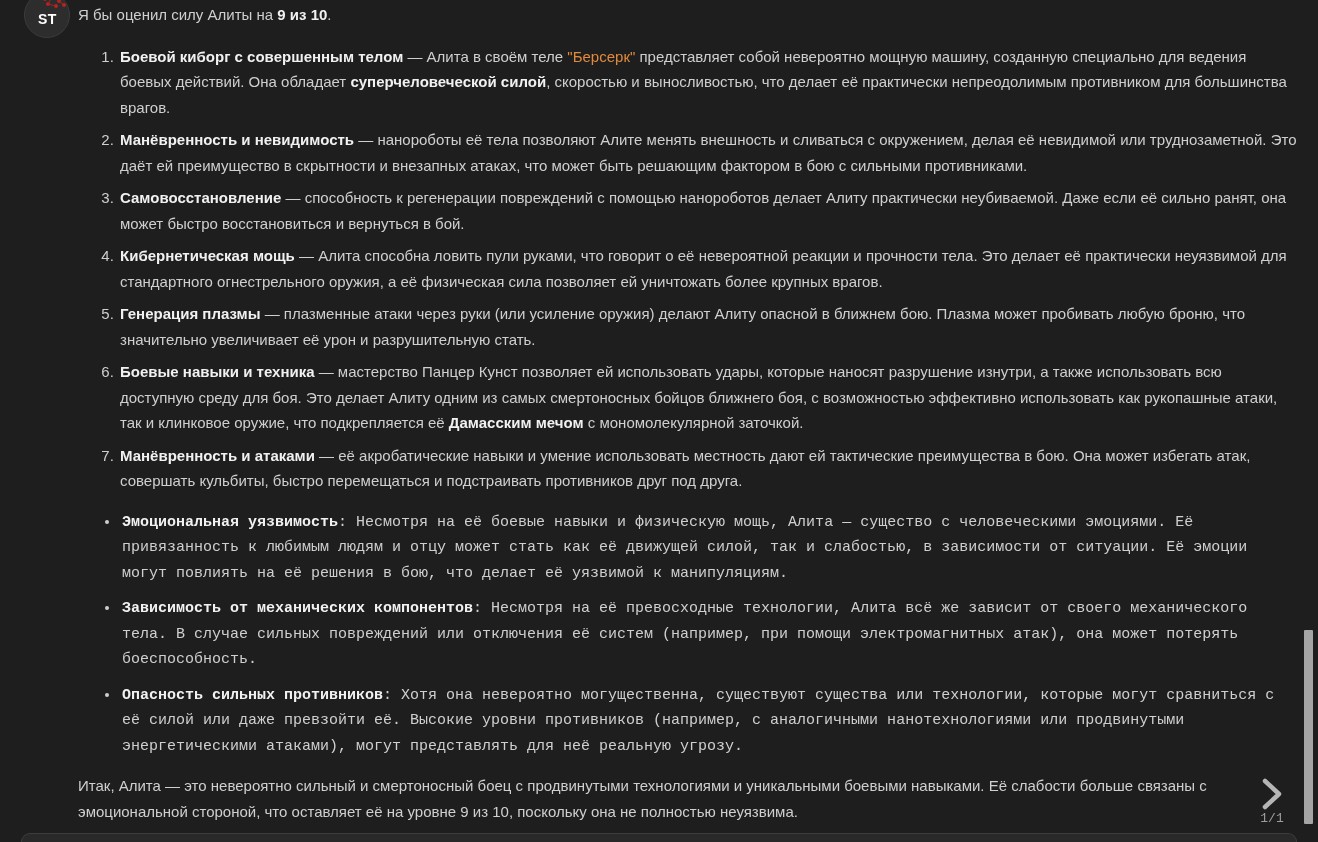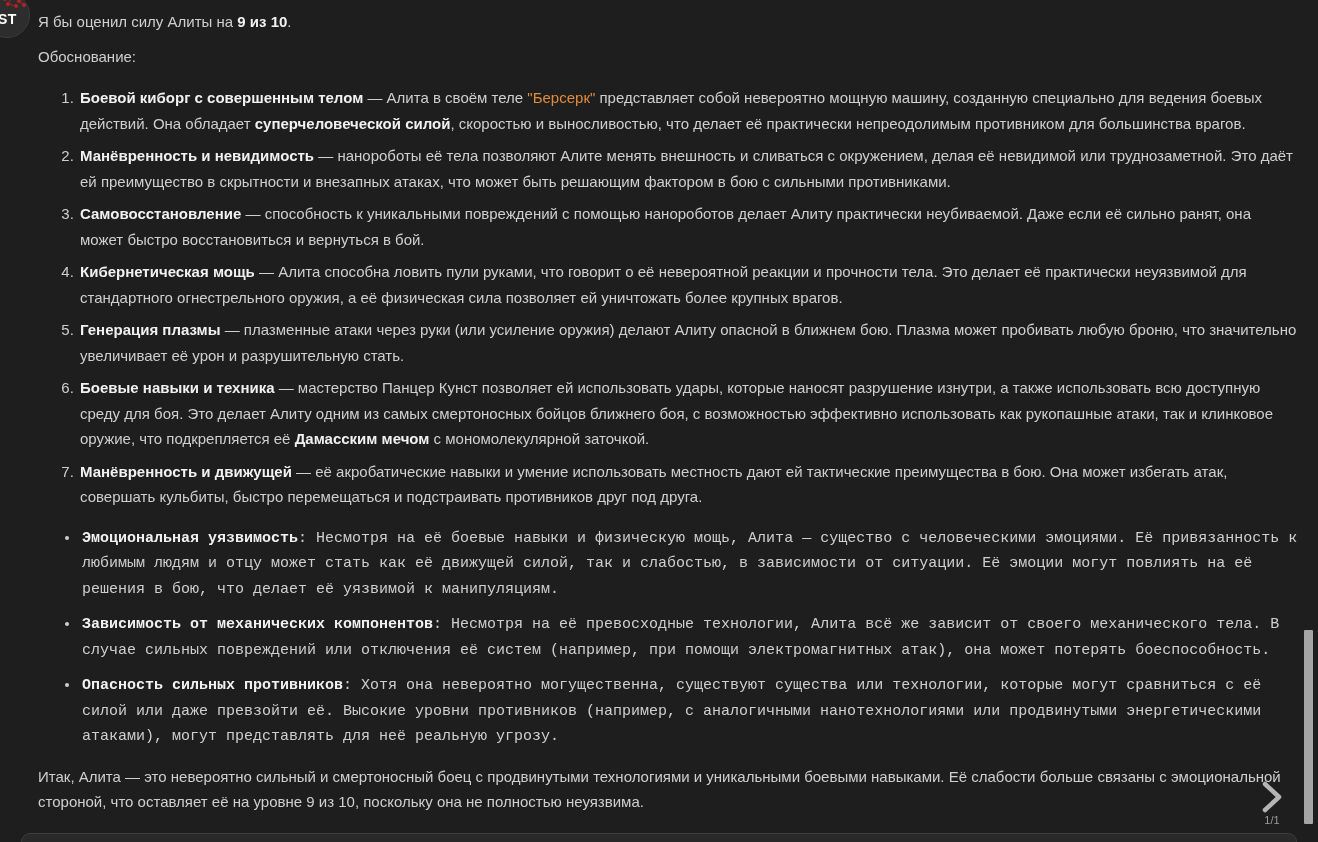--- a/index.html
+++ b/index.html
@@ -5,21 +5,21 @@
   * { margin:0; padding:0; box-sizing:border-box; }
   html,body { width:1318px; height:842px; overflow:hidden; }
   body {
     background:#1e1e1e;
     font-family:"Liberation Sans", sans-serif;
     font-size:15px;
     line-height:1.7;
     color:#cfcfcf;
     position:relative;
   }
-  .message { padding:8px 20px 0 38px; position:relative; }
+  .message { padding:1px 20px 0 38px; position:relative;margin-left:40px; }
   .message p { margin:0 0 9px 0; }
   .message .intro { margin-top:1px; }
   .seg-bold { font-weight:700; color:#f1f1f1; }
   .seg-link { color:#e18a3c; text-decoration:none; cursor:pointer; }
   ol.strengths { margin:16px 0 14px 0; padding-left:40px; }
   ol.strengths li { margin-bottom:7px; padding-left:2px; }
   ul.weaknesses { margin:16px 0 14px 0; padding-left:42px;font-family:Liberation Mono, monospace; }
   ul.weaknesses li { margin-bottom:10px; padding-left:2px; }
   li::marker { color:#cfcfcf; }
   .section-heading { margin-top:14px; }
@@ -38,21 +38,21 @@
   }
   .avatar svg { position:absolute; left:0; top:0; }
 
   
   .swipe-control {
     position:absolute; right:28px; bottom:12px;
     display:flex; flex-direction:column; align-items:center;
     width:36px;
   }
   .swipe-arrow { cursor:pointer; line-height:0; }
-  .swipe-counter { font-size:11px; color:#9d9d9d; margin-top:-2px; }
+  .swipe-counter { font-size:13px; color:#9d9d9d; margin-top:-2px;font-family:Liberation Mono, monospace; }
 
   
   .scrollbar-thumb {
     position:absolute; right:5px; top:630px;
     width:9px; height:194px; background:#a5a5a5; border-radius:1px;
     cursor:pointer;
   }
 
   
   .input-top {
@@ -77,30 +77,29 @@
         <circle cx="31" cy="13" r="1.6"></circle>
         <circle cx="39" cy="12" r="1.6"></circle>
         <path d="M20 6 L27 4 L34 8 L39 12 M23 11 L31 13 M27 4 L23 11" fill="none"></path>
       </g>
     </svg>
     <span class="avatar-label">ST</span>
   </div>
 
   <p class="intro"><span class="seg-normal">Я бы оценил силу Алиты на </span><span class="seg-bold">9 из 10</span><span class="seg-normal">.</span></p>
 
-  <p class="section-heading">Обоснование:</p>
 
   <ol class="strengths">
     <li><span class="seg-bold">Боевой киборг с совершенным телом</span><span class="seg-normal"> — Алита в своём теле </span><a class="seg-link">"Берсерк"</a><span class="seg-normal"> представляет собой невероятно мощную машину, созданную специально для ведения боевых действий. Она обладает </span><span class="seg-bold">суперчеловеческой силой</span><span class="seg-normal">, скоростью и выносливостью, что делает её практически непреодолимым противником для большинства врагов.</span></li>
     <li><span class="seg-bold">Манёвренность и невидимость</span><span class="seg-normal"> — нанороботы её тела позволяют Алите менять внешность и сливаться с окружением, делая её невидимой или труднозаметной. Это даёт ей преимущество в скрытности и внезапных атаках, что может быть решающим фактором в бою с сильными противниками.</span></li>
-    <li><span class="seg-bold">Самовосстановление</span><span class="seg-normal"> — способность к уникальными повреждений с помощью нанороботов делает Алиту практически неубиваемой. Даже если её сильно ранят, она может быстро восстановиться и вернуться в бой.</span></li>
+    <li><span class="seg-bold">Самовосстановление</span><span class="seg-normal"> — способность к регенерации повреждений с помощью нанороботов делает Алиту практически неубиваемой. Даже если её сильно ранят, она может быстро восстановиться и вернуться в бой.</span></li>
     <li><span class="seg-bold">Кибернетическая мощь</span><span class="seg-normal"> — Алита способна ловить пули руками, что говорит о её невероятной реакции и прочности тела. Это делает её практически неуязвимой для стандартного огнестрельного оружия, а её физическая сила позволяет ей уничтожать более крупных врагов.</span></li>
     <li><span class="seg-bold">Генерация плазмы</span><span class="seg-normal"> — плазменные атаки через руки (или усиление оружия) делают Алиту опасной в ближнем бою. Плазма может пробивать любую броню, что значительно увеличивает её урон и разрушительную стать.</span></li>
     <li><span class="seg-bold">Боевые навыки и техника</span><span class="seg-normal"> — мастерство Панцер Кунст позволяет ей использовать удары, которые наносят разрушение изнутри, а также использовать всю доступную среду для боя. Это делает Алиту одним из самых смертоносных бойцов ближнего боя, с возможностью эффективно использовать как рукопашные атаки, так и клинковое оружие, что подкрепляется её </span><span class="seg-bold">Дамасским мечом</span><span class="seg-normal"> с мономолекулярной заточкой.</span></li>
-    <li><span class="seg-bold">Манёвренность и движущей</span><span class="seg-normal"> — её акробатические навыки и умение использовать местность дают ей тактические преимущества в бою. Она может избегать атак, совершать кульбиты, быстро перемещаться и подстраивать противников друг под друга.</span></li>
+    <li><span class="seg-bold">Манёвренность и атаками</span><span class="seg-normal"> — её акробатические навыки и умение использовать местность дают ей тактические преимущества в бою. Она может избегать атак, совершать кульбиты, быстро перемещаться и подстраивать противников друг под друга.</span></li>
   </ol>
 
 
   <ul class="weaknesses">
     <li><span class="seg-bold">Эмоциональная уязвимость</span><span class="seg-normal">: Несмотря на её боевые навыки и физическую мощь, Алита — существо с человеческими эмоциями. Её привязанность к любимым людям и отцу может стать как её движущей силой, так и слабостью, в зависимости от ситуации. Её эмоции могут повлиять на её решения в бою, что делает её уязвимой к манипуляциям.</span></li>
     <li><span class="seg-bold">Зависимость от механических компонентов</span><span class="seg-normal">: Несмотря на её превосходные технологии, Алита всё же зависит от своего механического тела. В случае сильных повреждений или отключения её систем (например, при помощи электромагнитных атак), она может потерять боеспособность.</span></li>
     <li><span class="seg-bold">Опасность сильных противников</span><span class="seg-normal">: Хотя она невероятно могущественна, существуют существа или технологии, которые могут сравниться с её силой или даже превзойти её. Высокие уровни противников (например, с аналогичными нанотехнологиями или продвинутыми энергетическими атаками), могут представлять для неё реальную угрозу.</span></li>
   </ul>
 
   <p class="conclusion"><span class="seg-normal">Итак, Алита — это невероятно сильный и смертоносный боец с продвинутыми технологиями и уникальными боевыми навыками. Её слабости больше связаны с эмоциональной стороной, что оставляет её на уровне 9 из 10, поскольку она не полностью неуязвима.</span></p>

